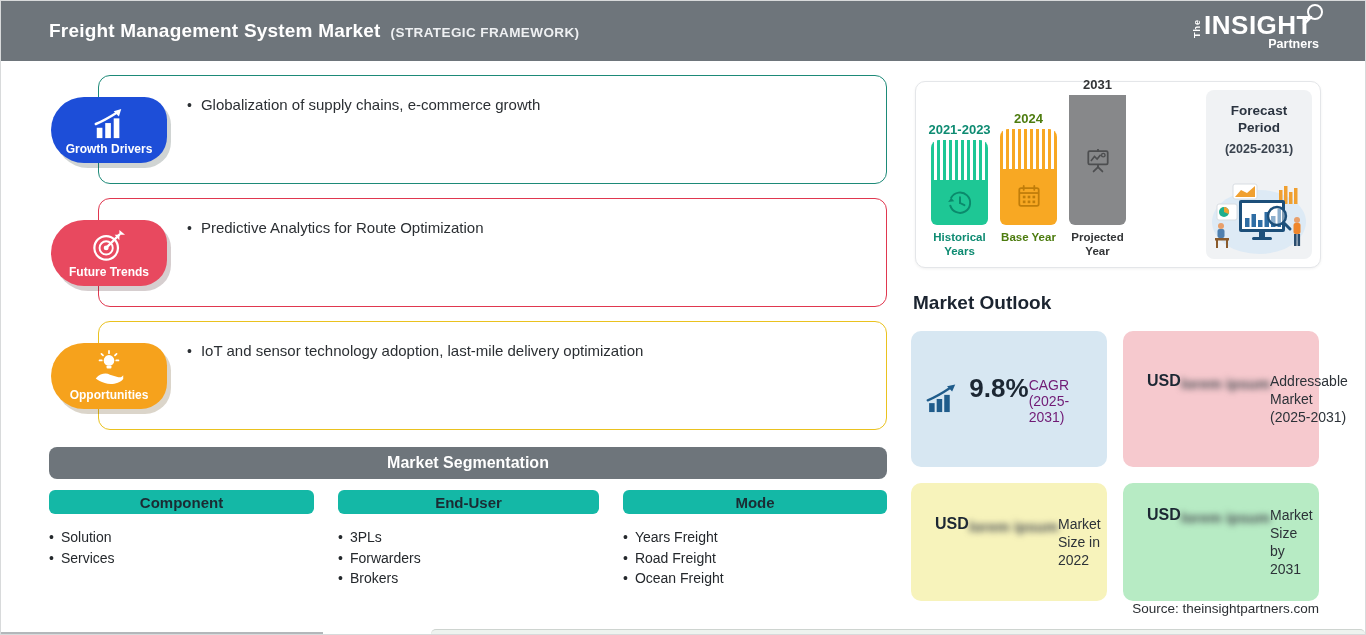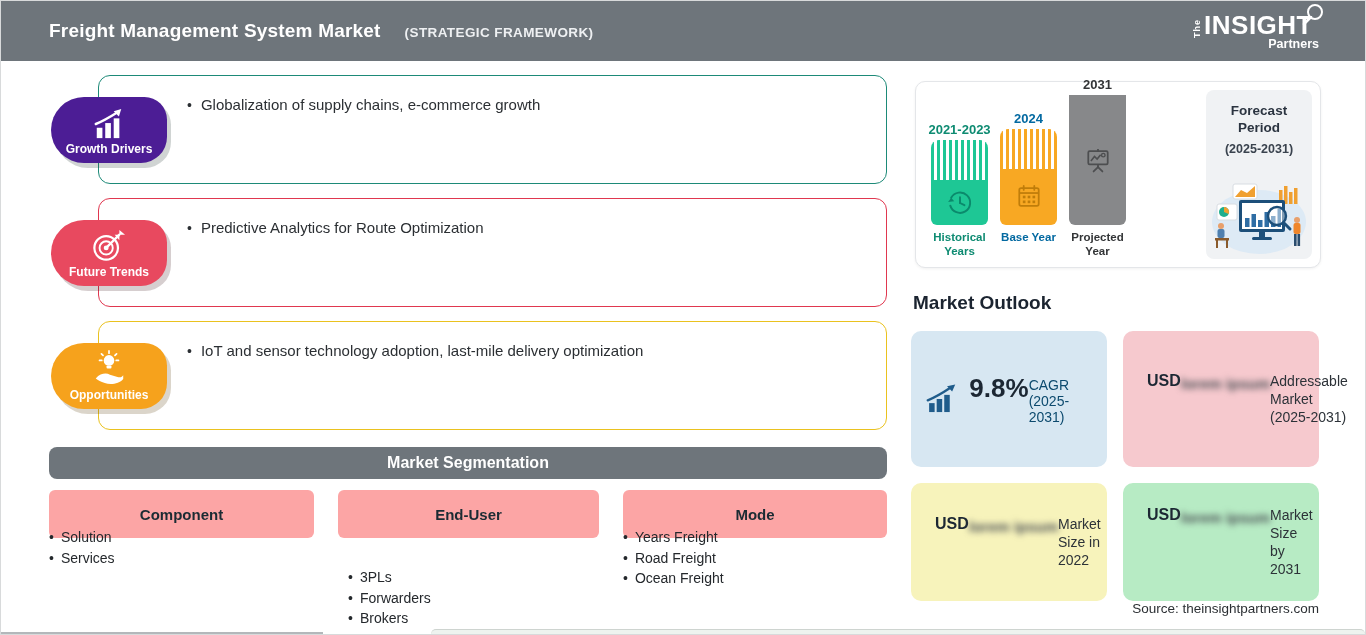--- a/index.html
+++ b/index.html
@@ -3,21 +3,21 @@
 <meta charset="utf-8">
 <style>
   * { margin:0; padding:0; box-sizing:border-box; }
   html,body { width:1366px; height:635px; }
   body { font-family:"Liberation Sans", sans-serif; background:#ffffff; overflow:hidden; }
   .page { position:relative; width:1366px; height:635px; background:#fff; border:1px solid #d8dadb; }
 
   
   .hdr { position:absolute; top:0; left:0; right:0; height:60px; background:#6e757b;
          display:flex; align-items:center; justify-content:space-between; padding:0 28px 0 48px; }
-  .hdr-title-wrap { display:flex; align-items:baseline; gap:24px; }
+  .hdr-title-wrap { display:flex; align-items:baseline; gap:10px; }
   .hdr-title { color:#fff; font-size:19px; font-weight:bold; letter-spacing:.2px; }
   .hdr-sub { color:#eef0f2; font-size:13.5px; font-weight:600; letter-spacing:.4px; }
   .logo { display:flex; align-items:flex-start; color:#fff; margin-right:24px; }
   .logo-the { writing-mode:vertical-rl; transform:rotate(180deg); font-size:9px; font-weight:bold;
               letter-spacing:1px; margin:7px 2px 0 0; }
   .logo-main { display:flex; flex-direction:column; align-items:flex-end; position:relative; }
   .logo-insight { font-size:26px; font-weight:800; line-height:1; letter-spacing:.5px; }
   .logo-mag { position:absolute; right:-14px; top:-9px; }
   .logo-partners { font-size:12.5px; font-weight:bold; margin-top:-1px; margin-right:-6px; }
 
@@ -28,70 +28,70 @@
   .sec-3 { top:320px; border:1.6px solid #eac21f; }
   .sec ul { list-style:none; margin:20px 0 0 88px; }
   .sec li { font-size:15px; color:#2b2f33; }
   .sec li::before { content:"•"; margin-right:9px; font-size:14px; color:#2b2f33; }
 
   .badge { position:absolute; left:-48px; top:21px; width:116px; height:66px;
            display:flex; flex-direction:column; align-items:center; justify-content:flex-end;
            padding-bottom:7px; border-radius:38px 26px 30px 38px; }
   .badge svg { margin-bottom:2px; }
   .badge-label { color:#fff; font-size:12px; font-weight:bold; white-space:nowrap; }
-  .badge-green  { background:#4c1d95; box-shadow:4px 5px 0 rgba(40,60,55,.22); }
+  .badge-green  { background:#1d4ed8; box-shadow:4px 5px 0 rgba(40,60,55,.22); }
   .badge-red    { background:#e8495f; box-shadow:4px 5px 0 rgba(70,30,35,.22); }
   .badge-orange { background:#f6a21c; box-shadow:4px 5px 0 rgba(90,65,15,.22); }
 
   
   .seg-bar { position:absolute; left:48px; top:446px; width:838px; height:32px; background:#6e757b;
              border-radius:8px; display:flex; align-items:center; justify-content:center; }
   .seg-bar span { color:#fff; font-size:16px; font-weight:bold; }
-  .seg-col-hdr { position:absolute; top:489px; height:48px; background:#fca5a5; border-radius:6px;
+  .seg-col-hdr { position:absolute; top:489px; height:24px; background:#14b8a6; border-radius:6px;
                  display:flex; align-items:center; justify-content:center; font-size:15px; font-weight:bold; color:#1b2b33; }
   .seg-h1 { left:48px;  width:265px; }
   .seg-h2 { left:337px; width:261px; }
   .seg-h3 { left:622px; width:264px; }
   .seg-list { position:absolute; top:526px; list-style:none; }
-  .seg-l1 { left:48px; } .seg-l2 { left:347px;margin-top:40px; } .seg-l3 { left:622px; }
+  .seg-l1 { left:48px; } .seg-l2 { left:337px; } .seg-l3 { left:622px; }
   .seg-list li { font-size:14px; color:#24282c; line-height:20.5px; }
   .seg-list li::before { content:"•"; margin-right:7px; }
 
   
   .timeline { position:absolute; left:914px; top:80px; width:406px; height:187px; background:#fff;
               border:1px solid #e4e6e9; border-radius:10px; box-shadow:0 1px 3px rgba(0,0,0,.06); }
   .bars { position:absolute; left:15px; top:8px; bottom:8px; display:flex; align-items:flex-end; gap:12px; }
   .bar-col { display:flex; flex-direction:column; align-items:center; width:57px; }
   .bar-year { font-size:13px; font-weight:bold; margin-bottom:3px; white-space:nowrap; }
   .tbar { display:flex; flex-direction:column; width:100%; }
   .cap  { height:40px; border-radius:8px 8px 0 0;
           background:repeating-linear-gradient(90deg, var(--c) 0 3px, #ffffff 3px 6px); }
   .bbody{ flex:1; background:var(--c); border-radius:0 0 6px 6px;
           display:flex; align-items:center; justify-content:center; }
   .h1 .tbar{ height:85px; } .h2 .tbar{ height:96px; } .h3 .tbar{ height:110px; } .h4 .tbar{ height:130px; }
   .c-teal   { --c:#1ec795; } .c-orange { --c:#f8a823; } .c-red { --c:#e8495c; } .c-gray { --c:#87888a; }
   .bar-label { font-size:11.5px; font-weight:bold; text-align:center; line-height:1.2; margin-top:6px; height:28px; }
-  .t-teal { color:#0e8b72; } .t-orange { color:#0369a1; } .t-red { color:#c41f3e; } .t-dark { color:#333537; }
+  .t-teal { color:#0e8b72; } .t-orange { color:#4d7c0f; } .t-red { color:#c41f3e; } .t-dark { color:#333537; }
 
   .forecast { position:absolute; right:8px; top:8px; bottom:8px; width:106px; background:#f0f2f4;
               border-radius:8px; text-align:center; padding-top:13px; }
   .fc-line { font-size:13.5px; font-weight:bold; color:#2b3440; line-height:1.25; }
   .fc-range { font-size:12.5px; font-weight:600; color:#3a434e; margin-top:5px; }
   .fc-illus { position:absolute; left:3px; right:3px; bottom:3px; }
 
   
   .mo-title { position:absolute; left:912px; top:291px; font-size:19px; font-weight:bold; color:#1b2430; }
   .cards { position:absolute; left:910px; top:330px; width:408px; display:grid;
            grid-template-columns:196px 196px; grid-template-rows:136px 118px; gap:16px; }
   .card { border-radius:10px; padding:12px 14px; display:flex; align-items:center; gap:10px; }
   .card-blue  { background:#d7e7f2; } .card-pink { background:#f6c9ce; }
   .card-yellow{ background:#f7f3bb; } .card-green{ background:#b7ebc4; }
   .card-txt { display:flex; flex-direction:row; }
   .card-value { font-size:26px; font-weight:800; color:#1c2733; line-height:1.1; }
-  .card-cagr  { font-size:14px; color:#0c4a6e; margin-top:3px; }
+  .card-cagr  { font-size:14px; color:#701a75; margin-top:3px; }
   .card-usd   { font-size:16px; font-weight:bold; color:#1c2733; }
   .card-blur  { font-size:15px; font-weight:bold; color:#4a4f54; filter:blur(3px); margin:3px 0; white-space:nowrap; }
   .card-label { font-size:14px; color:#2c3238; line-height:1.3; }
 
   .source { position:absolute; left:910px; top:600px; width:408px; text-align:right;
             font-size:13.5px; color:#2b2f33; }
 
   
   .bottom-line  { position:absolute; left:0; bottom:0; width:322px; height:2px; background:#b3b7ba; }
   .bottom-strip { position:absolute; left:430px; right:0; bottom:0; height:5px; background:#eef3ef;

